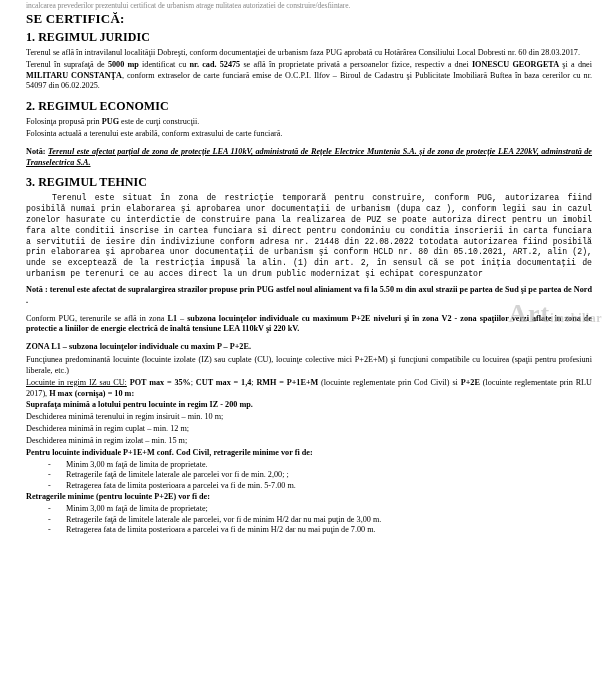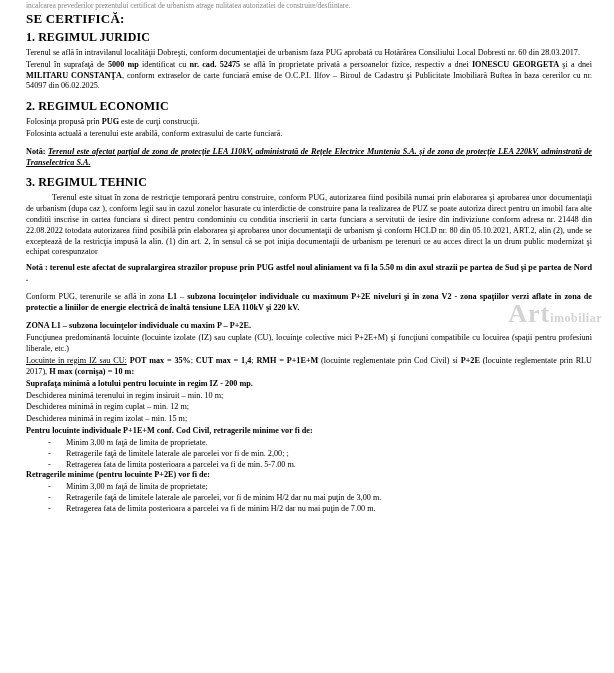--- a/index.html
+++ b/index.html
@@ -50,20 +50,21 @@
     text-align: justify;
   }
   .blk {
     margin-bottom: 7px;
   }
   b { font-weight: bold; }
   i { font-style: italic; }
   u { text-decoration: underline; }
   .indent {
     text-indent: 26px;
+    font-family: Liberation Mono, monospace;
   }
   .note-underline {
     text-decoration: underline;
     font-style: italic;
     font-weight: bold;
   }
   .nota-lbl {
     font-weight: bold;
   }
   .just { text-align: justify; }

